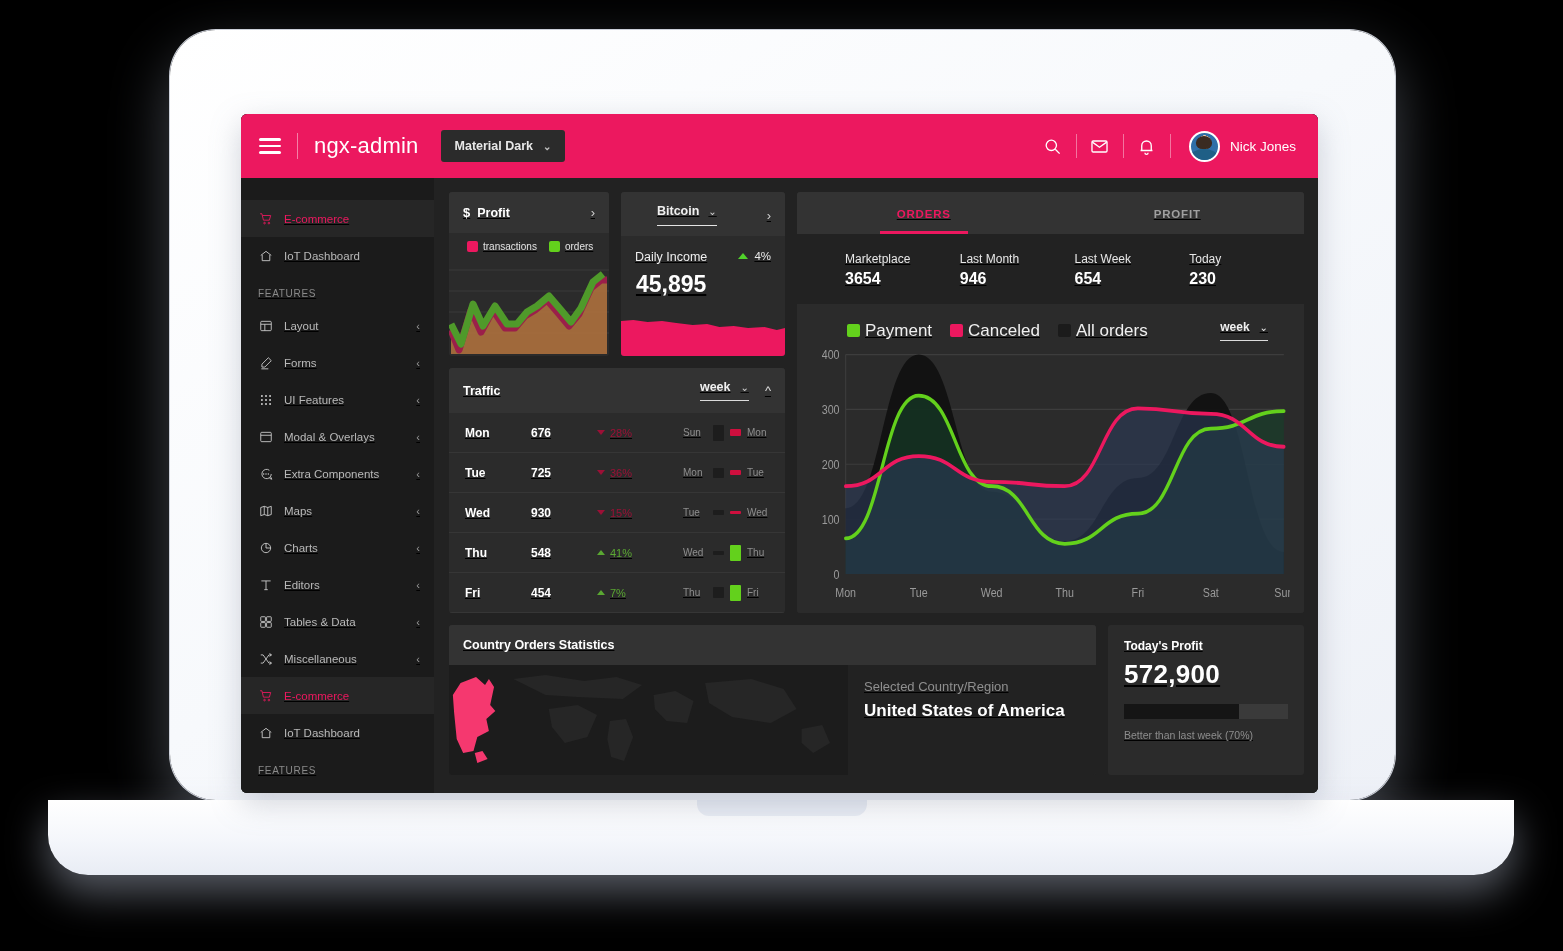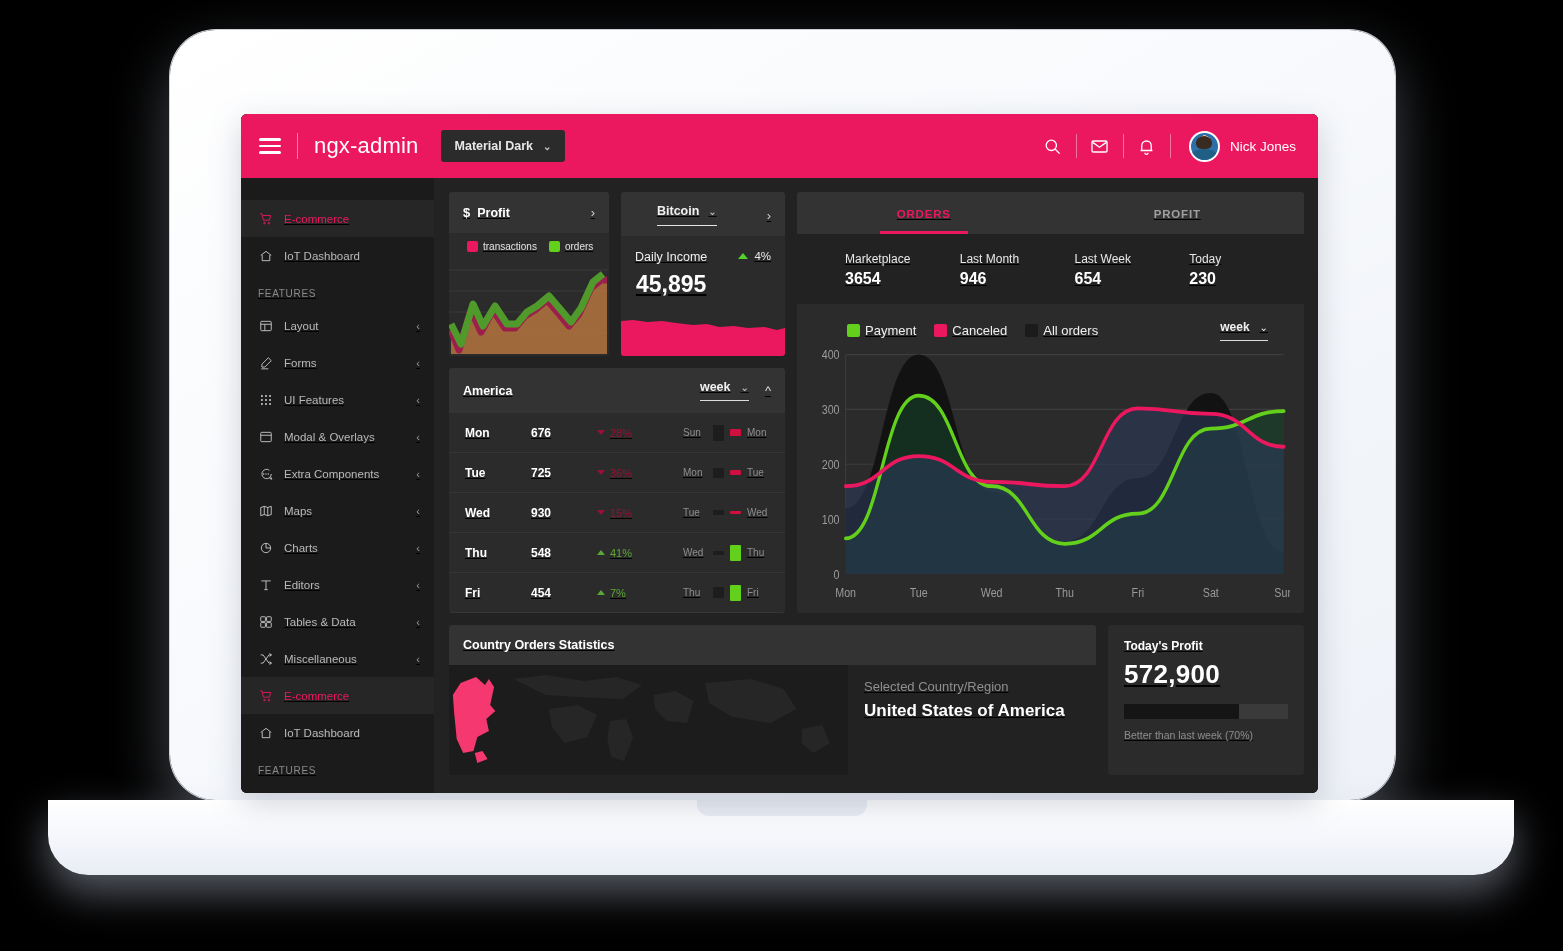--- a/index.html
+++ b/index.html
@@ -248,21 +248,21 @@
   .stats {
     display:flex; padding: 18px 0 16px 48px;
     background:#222222;
   }
   .stat { width:120px; }
   .stat .lab { font-size:12px; color:#e8e8e8; }
   .stat .num { font-size:16px; font-weight:700; color:#fff; margin-top:4px; }
 
   .chart-wrap { flex:1 1 auto; background:#2b2b2b; padding: 12px 14px 8px; min-height:0; display:flex; flex-direction:column; }
   .chart-legend-row { display:flex; align-items:center; padding: 4px 0 4px 36px; }
-  .chart-legend-row .lg { font-size:13px; color:#f0f0f0; margin-right:18px; }
+  .chart-legend-row .lg { font-size:17px; color:#f0f0f0; margin-right:18px; }
   .chart-legend-row .sw { width:13px; height:13px; }
   .chart-period {
     margin-left:auto; margin-right:22px;
     display:flex; align-items:center; gap:10px;
     font-size:12px; font-weight:700; color:#f0f0f0;
     border-bottom:1.5px solid #dcdcdc; padding-bottom:6px;
   }
   .chart-period .caret { font-size:10px; font-weight:400; }
   .big-chart { flex:1 1 auto; min-height:0; }
   .big-chart svg { display:block; width:100%; height:100%; }
@@ -565,21 +565,21 @@
                   <div class="btc-spark">
                     <svg viewBox="0 0 160 42" preserveAspectRatio="none">
                       <path d="M0,7 L12,6 L26,8 L40,7 L54,9 L70,11 L84,10 L96,13 L110,12 L124,14 L140,13 L152,16 L160,14 L160,42 L0,42 Z" fill="#ec185f"></path>
                     </svg>
                   </div>
                 </div>
               </div>
 
               <div class="card traffic-card">
                 <div class="traffic-head">
-                  <span class="card-title">America</span>
+                  <span class="card-title">Traffic</span>
                   <div class="period">
                     <span>week</span>
                     <span class="caret">⌄</span>
                   </div>
                   <span class="collapse-btn">^</span>
                 </div>
                 <div id="traffic-rows">
                     <div class="t-row">
                       <span class="t-day">Mon</span>
                       <span class="t-val">676</span>

